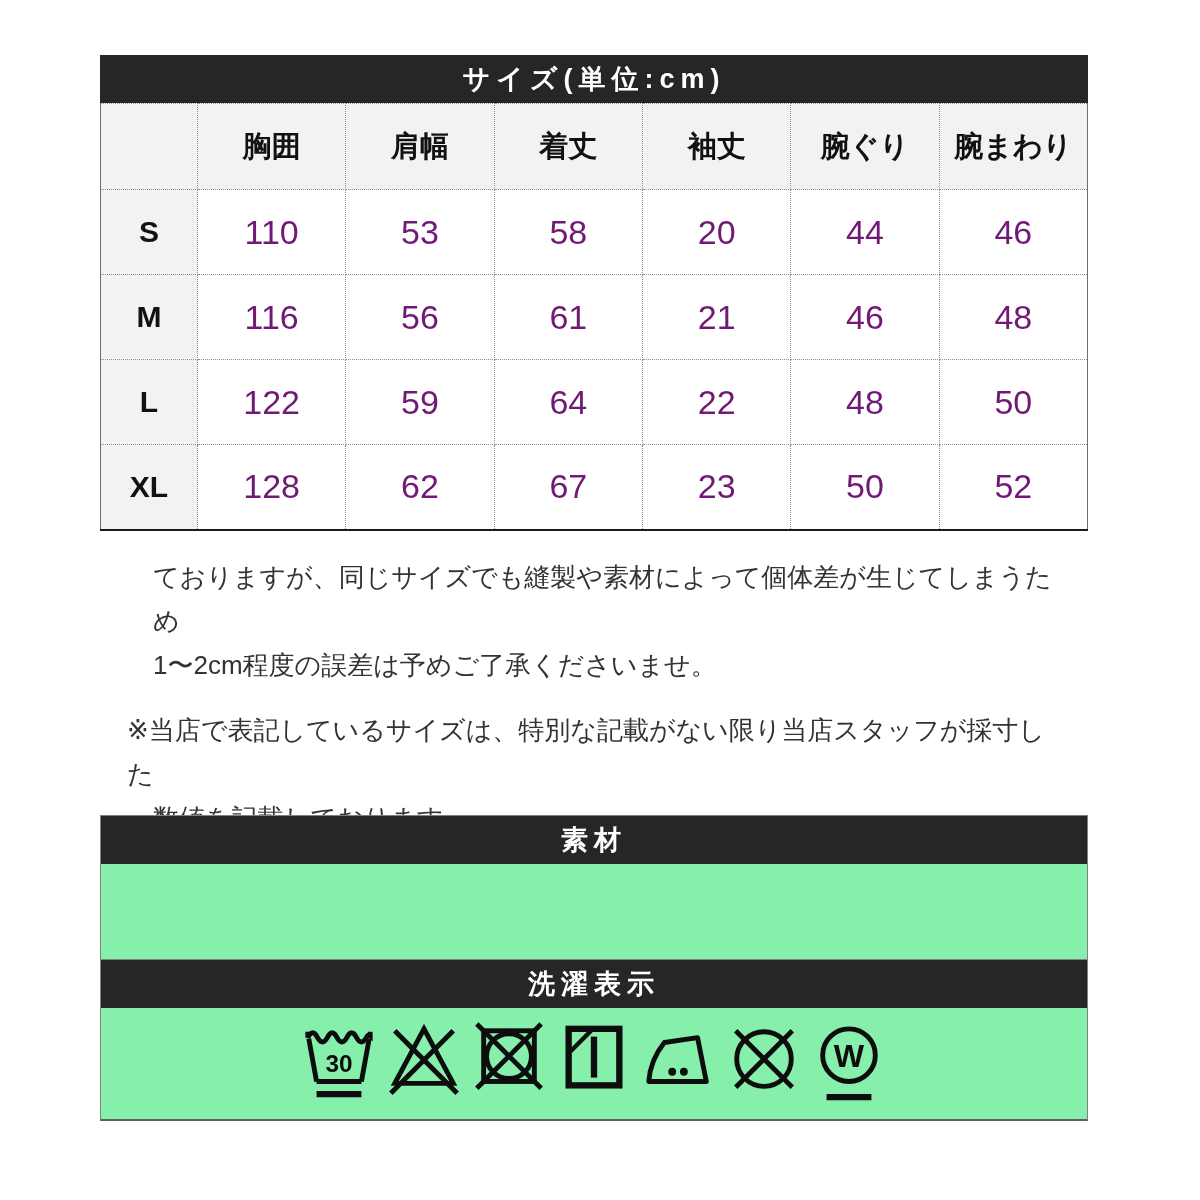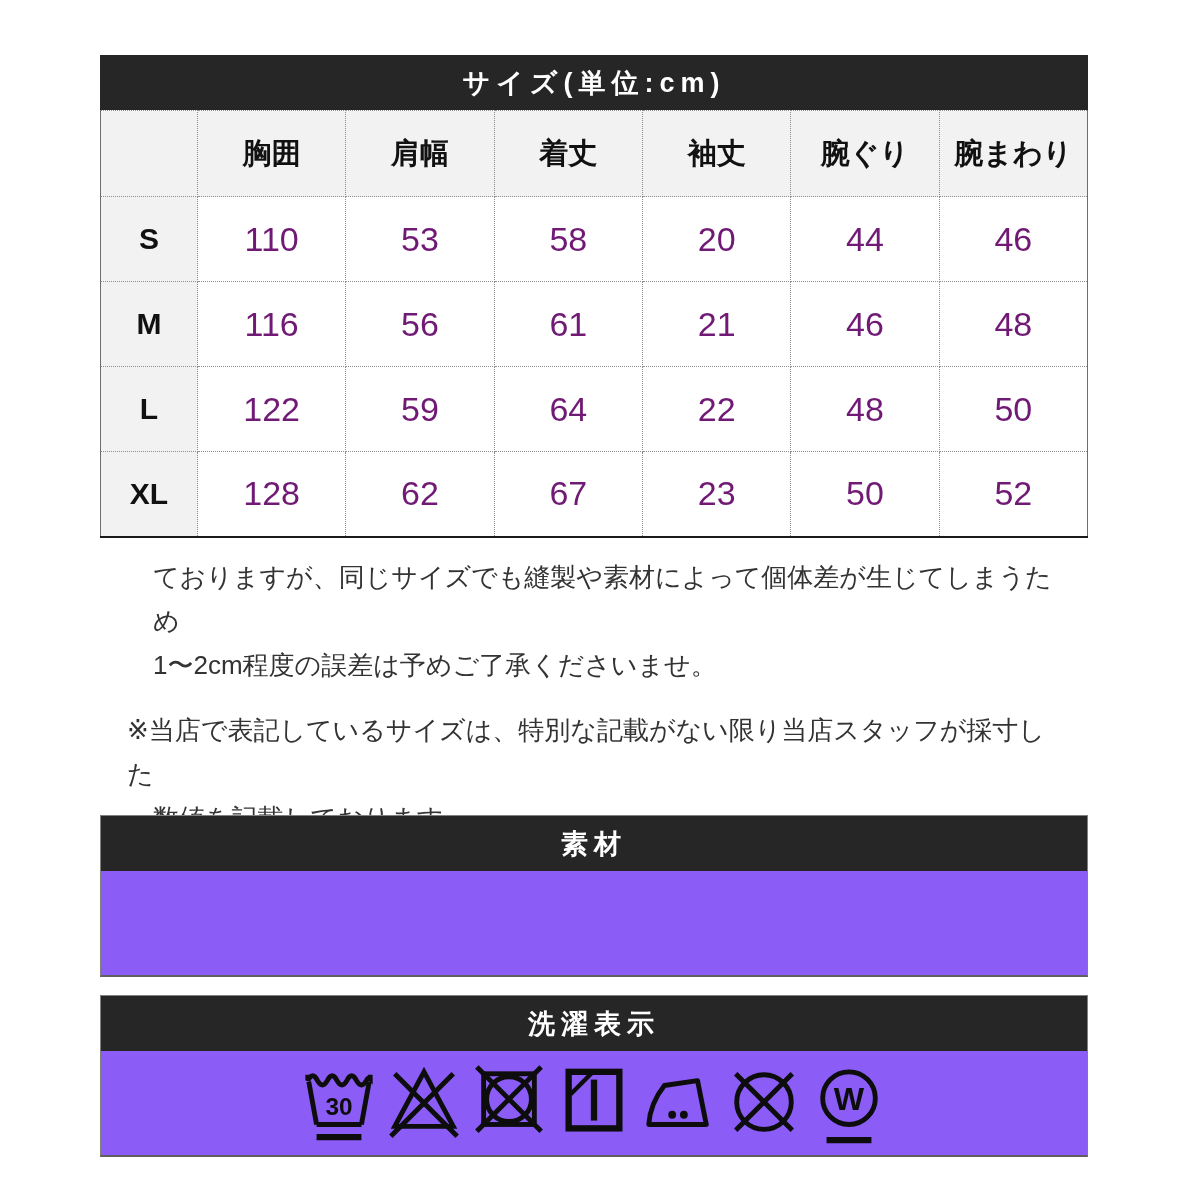--- a/index.html
+++ b/index.html
@@ -3,21 +3,21 @@
 <meta charset="utf-8">
 <style>
   html,body{margin:0;padding:0;}
   body{
     width:1200px;height:1200px;background:#ffffff;position:relative;
     font-family:"Liberation Sans","DejaVu Sans",sans-serif;color:#1a1a1a;
     -webkit-font-smoothing:antialiased;
   }
   .panel{position:absolute;left:100px;width:988px;box-sizing:border-box;}
   .bar{
-    background:#262626;color:#ffffff;height:55px;
+    background:#262626;color:#ffffff;height:48px;
     display:flex;align-items:center;justify-content:center;
     font-weight:bold;font-size:27px;letter-spacing:6px;
   }
   
   .size-panel{top:55px;}
   table.size{
     border-collapse:collapse;table-layout:fixed;width:988px;background:#ffffff;
     border-left:1px solid #6e6e6e;border-right:1px solid #6e6e6e;
     border-bottom:2px solid #1a1a1a;
   }
@@ -30,24 +30,24 @@
   table.size thead th{background:#f2f2f2;font-size:29px;font-weight:bold;color:#111;}
   table.size tbody th{background:#f2f2f2;font-size:30px;font-weight:bold;color:#111;}
   table.size td{font-size:34px;font-weight:400;color:#701a75;}
   
   .note{position:absolute;left:127px;width:930px;font-size:26px;line-height:44px;color:#333;}
   .note-1{top:555px;}
   .note-2{top:708px;}
   .note .cont{margin-left:26px;}
   
   .info-panel{
-    border:1px solid #808080;border-bottom:2px solid #5f5f5f;background:#8b5cf6;
+    border:1px solid #808080;border-bottom:2px solid #5f5f5f;background:#86efac;
   }
   .material-panel{top:815px;height:162px;}
-  .laundry-panel{top:995px;height:162px;}
+  .laundry-panel{top:959px;height:162px;}
   .material-body{
     height:105px;display:flex;align-items:center;justify-content:center;
     font-size:28px;color:#222;
   }
   .icons-row{
     height:105px;display:flex;align-items:center;justify-content:center;gap:7px;
   }
   .laundry-icon{display:block;}
   .laundry-icon .st{fill:none;stroke:#0d0d0d;stroke-width:5;}
   .laundry-icon .thick{fill:none;stroke:#0d0d0d;stroke-width:6.5;}

